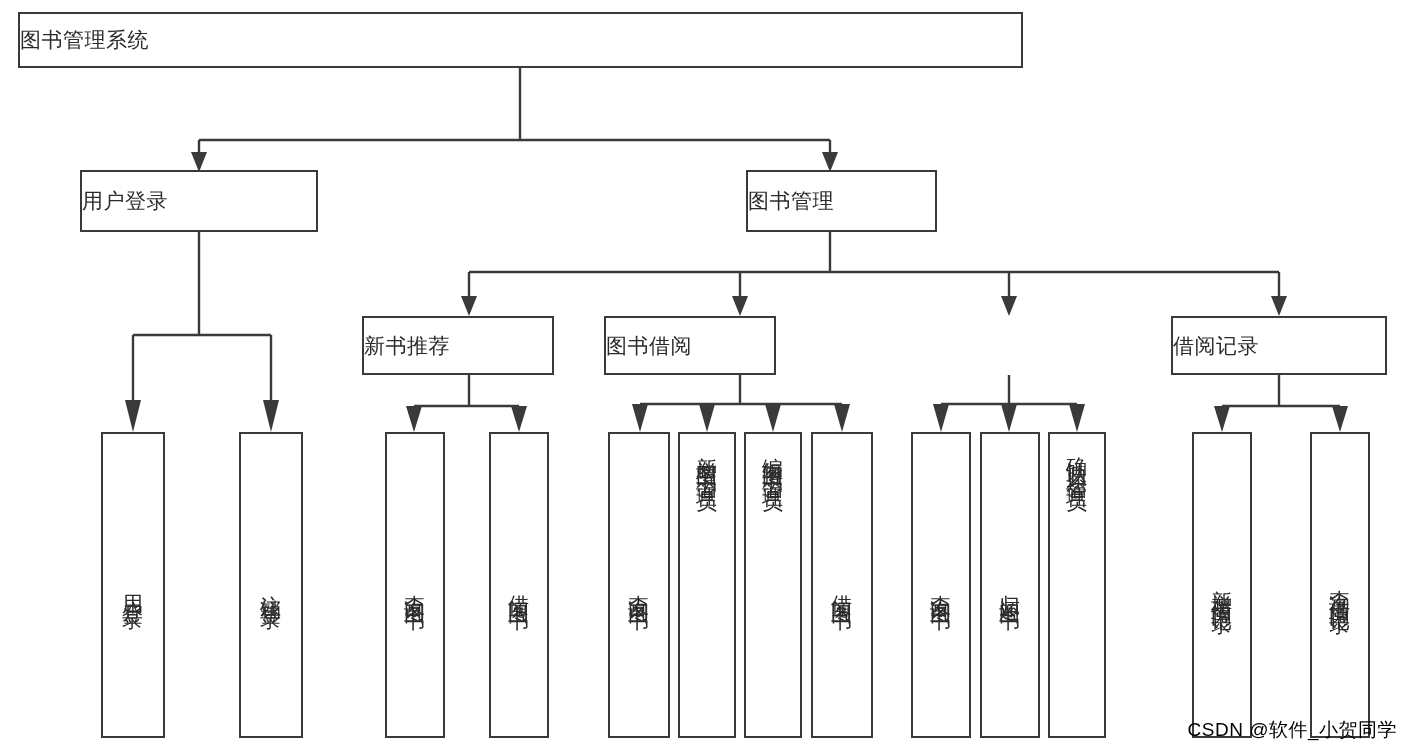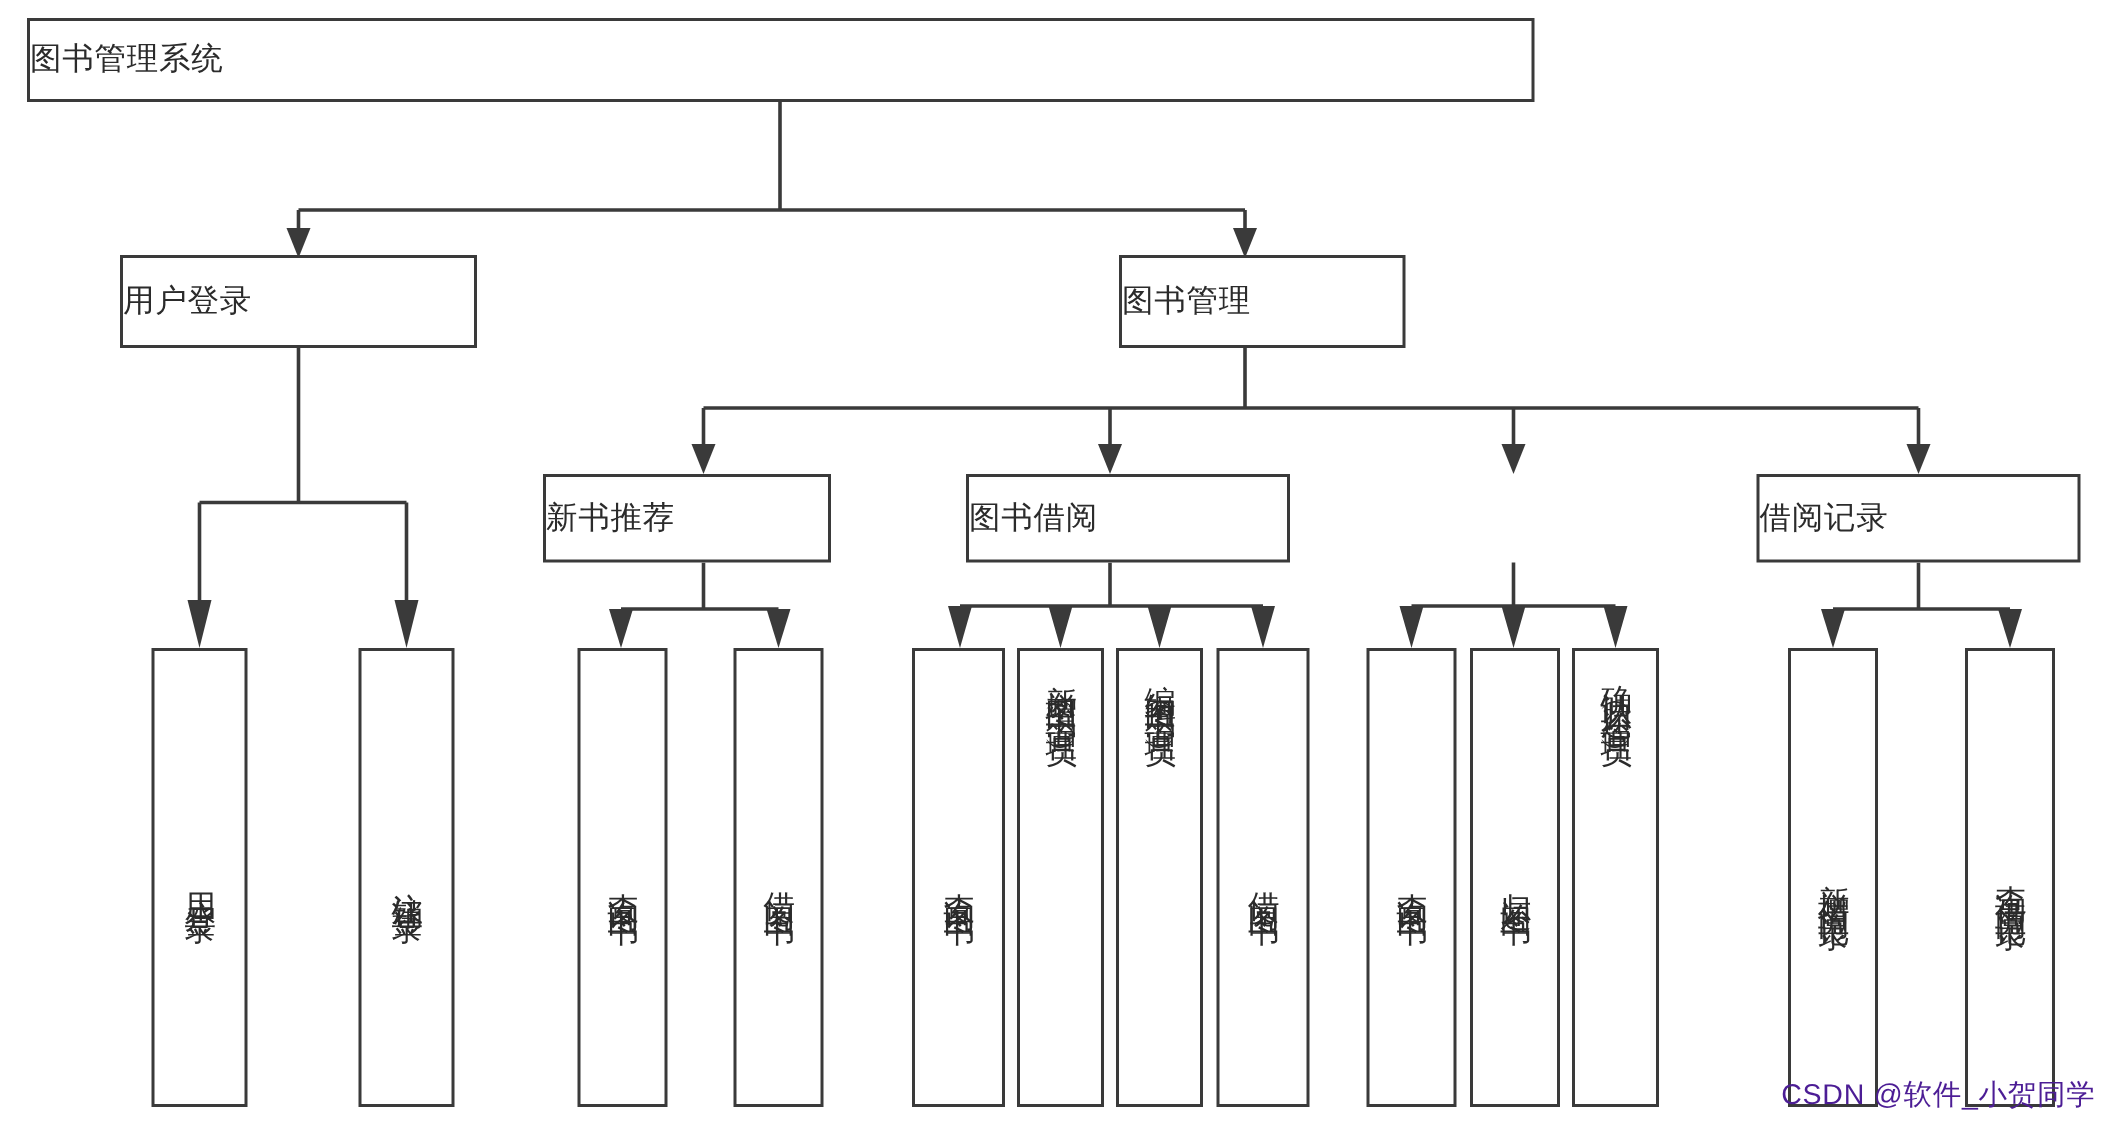--- a/index.html
+++ b/index.html
@@ -56,21 +56,21 @@
     display: block;
   }
   .node-box.leaf.center-v {
     align-items: center;
   }
   .watermark {
     position: absolute;
     right: 8px;
     bottom: 4px;
     font-size: 19px;
-    color: #4c1d95;
+    color: #000000;
     white-space: nowrap;
     letter-spacing: 0.5px;
   }
 </style>
 </head>
 <body>
 
 <div id="diagram-root">
 
   <svg class="layer" viewBox="0 0 1405 747" preserveAspectRatio="none">
@@ -160,21 +160,21 @@
   </div>
 
   <div class="node-box" style="left:726px; top:170px; width:191px; height:62px;margin-left:20px;">
     <span class="node-label-h">图书管理</span>
   </div>
 
   <div class="node-box" style="left:362px; top:316px; width:192px; height:59px;">
     <span class="node-label-h">新书推荐</span>
   </div>
 
-  <div class="node-box" style="left:644px; top:316px; width:216px; height:59px;">
+  <div class="node-box" style="left:604px; top:316px; width:172px; height:59px;">
     <span class="node-label-h">图书借阅</span>
   </div>
 
 
   <div class="node-box" style="left:1171px; top:316px; width:216px; height:59px;">
     <span class="node-label-h">借阅记录</span>
   </div>
 
   <div class="node-box leaf center-v" style="left:101px; top:432px; width:64px; height:306px;">
     <span class="node-label-v">用户登录</span>

